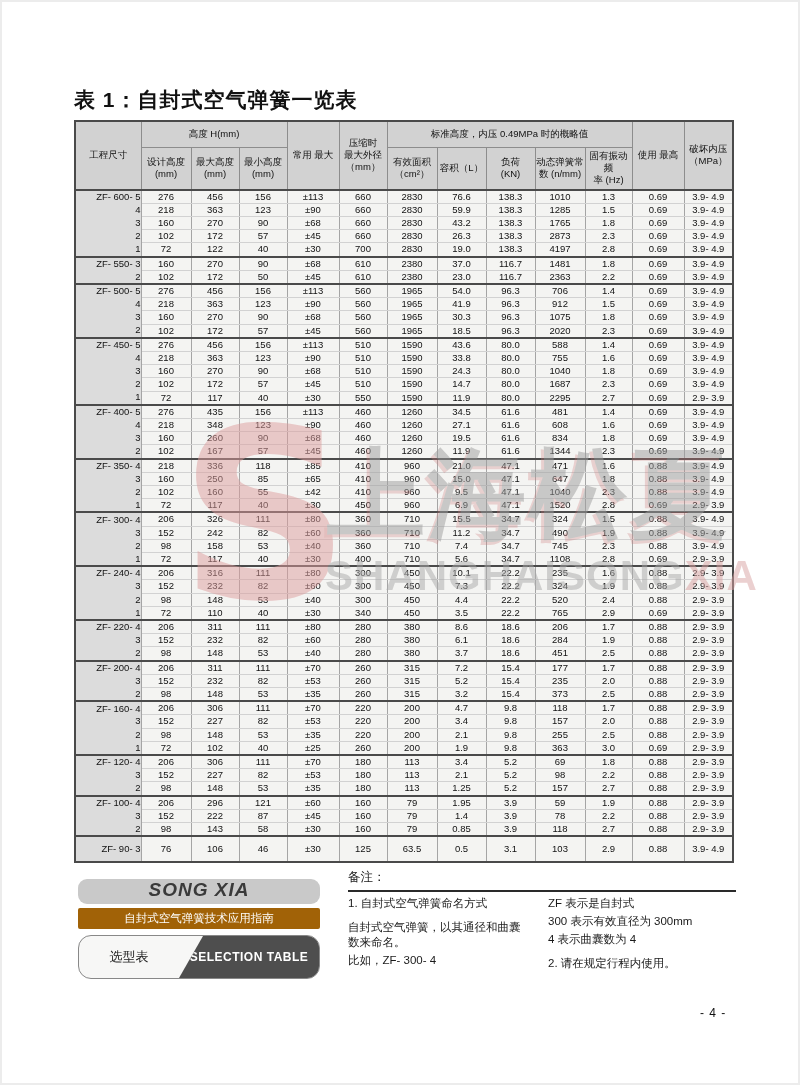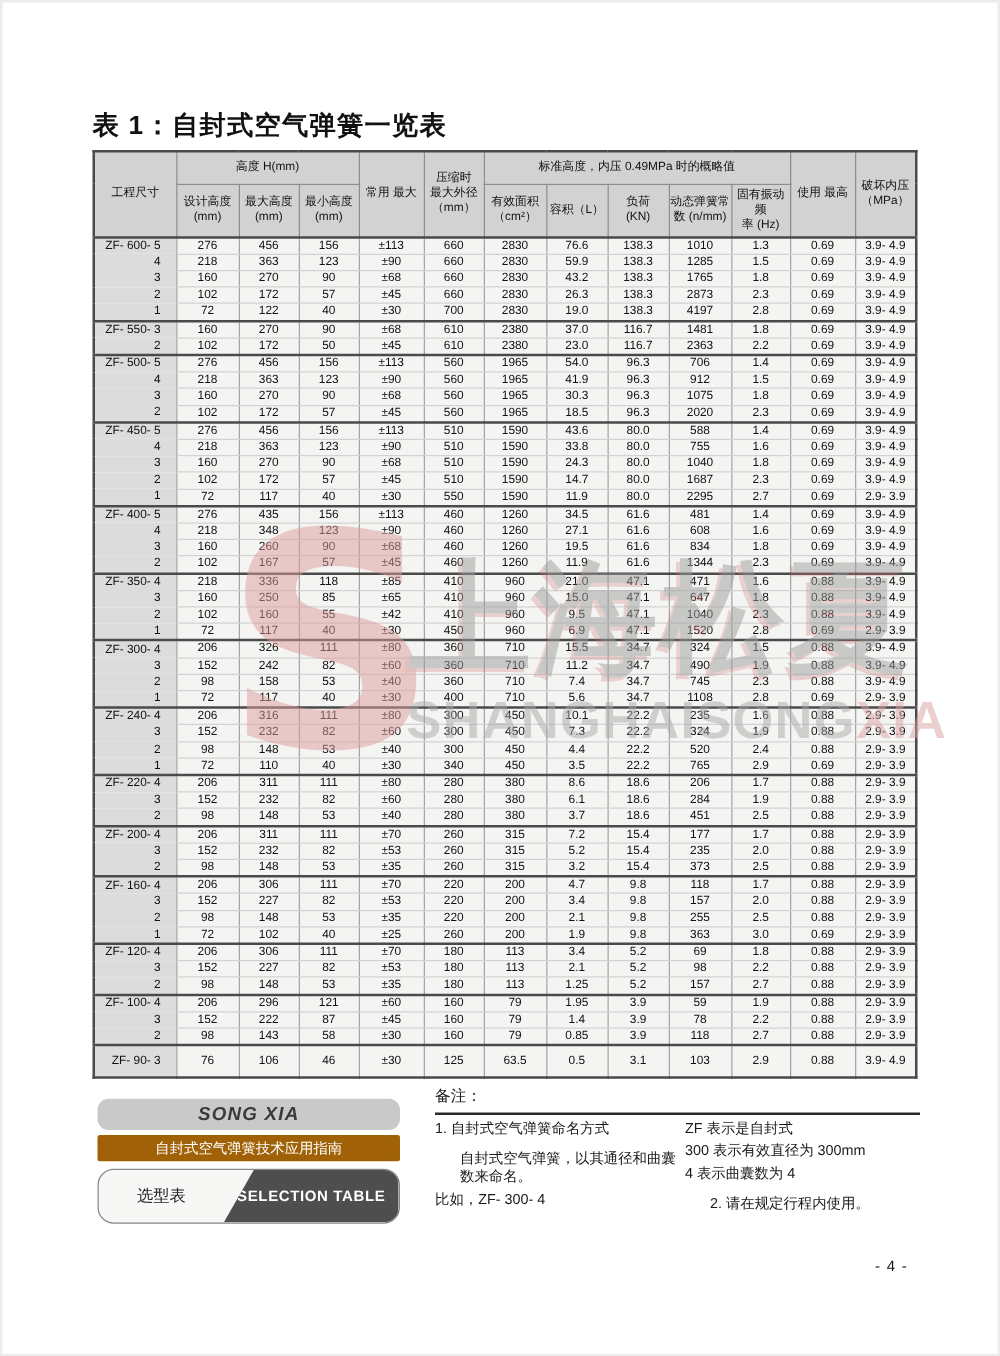--- a/index.html
+++ b/index.html
@@ -18,61 +18,61 @@
              text-align:center; vertical-align:middle; }
   thead tr:first-child th { height:26px; }
   thead tr:last-child th { height:32px; }
   thead { border-bottom:2px solid #4a4a4a; }
   tbody.grp { border-top:2px solid #4a4a4a; }
   tbody.grp td { background:#f4f4f2; font-size:9.5px; color:#111; text-align:center;
                  height:12.2px; line-height:12.2px; padding:0;
                  border-left:1px solid #a5a5a5; border-right:1px solid #a5a5a5;
                  border-bottom:1px solid #d2d2d2; vertical-align:middle; }
   tbody.grp tr:last-child td { border-bottom:none; }
-  tbody.grp td.c-model { background:#dcdcdc; text-align:right; padding-right:12px;
+  tbody.grp td.c-model { background:#dcdcdc; text-align:right; 
                          border-bottom:none; white-space:nowrap; }
   tbody.grp.tall td { height:24px; line-height:24px; }
 
   
   .watermark { position:absolute; left:105px; top:270px; width:560px; height:330px;
                opacity:.5; pointer-events:none; z-index:5; }
   .wm-s { position:absolute; left:0; top:18px; font-size:238px; line-height:215px;
           font-weight:bold; color:#dd9d9d; font-family:"DejaVu Sans",sans-serif; }
   .wm-cn { position:absolute; left:148px; top:40px; font-size:98px; font-weight:bold;
            color:#9e9e9e; letter-spacing:3px; white-space:nowrap;
            text-shadow:-3px 3px 0 rgba(205,125,125,.6); }
   .wm-en { position:absolute; left:146px; top:162px; font-size:42px; font-weight:800;
            color:#a9a9a9; white-space:nowrap; letter-spacing:1px; }
   .wm-en .accent { color:#d9a2a2; }
 
   
   .brand-box1 { position:absolute; left:76px; top:877px; width:242px; height:25px;
-                background:#c9c9c9; border-radius:9px; display:flex; align-items:center;
-                justify-content:center; font-size:15px; font-weight:bold; font-style:italic;
+                background:#c9c9c9; border-radius:9px; display:flex; align-items:flex-start;
+                justify-content:center; font-size:19px; font-weight:bold; font-style:italic;
                 color:#3a3a3a; letter-spacing:1px; }
   .brand-box2 { position:absolute; left:76px; top:906px; width:242px; height:21px;
                 background:#a16207; color:#fff; font-size:11.5px; display:flex;
                 align-items:center; justify-content:center; border-radius:2px; }
   .brand-pill { position:absolute; left:76px; top:933px; width:242px; height:44px;
                 border:1.5px solid #888; border-radius:13px; overflow:hidden;
                 display:flex; background:#f7f7f6; }
   .pill-left { width:100px; display:flex; align-items:center; justify-content:center;
                font-size:13px; color:#222; }
   .pill-right { flex:1; background:#4e4e4e; color:#fff; font-weight:bold; font-size:12px;
                 display:flex; align-items:center; justify-content:center;
                 clip-path:polygon(24px 0, 100% 0, 100% 100%, 0 100%); letter-spacing:.5px; }
 
   
   .notes { position:absolute; left:346px; top:867px; width:388px; color:#1a1a1a; }
   .notes-title { font-size:12.5px; margin-bottom:4px; }
   .notes-rule { border:none; border-top:2px solid #2a2a2a; margin:0 0 4px 0; }
   .notes-cols { display:flex; }
   .notes-left { width:200px; font-size:11.5px; line-height:15px; }
   .notes-right { flex:1; font-size:11.5px; line-height:15px; }
-  .n-gap { margin-top:9px;margin-left:20px; }
+  .n-gap { margin-top:9px; }
   .n-gap-sm { margin-top:3px; }
   .pre { white-space:pre-line; }
 
   .page-num { position:absolute; left:698px; top:1004px; font-size:12px; color:#111;
               letter-spacing:1px; }
 </style>
 </head>
 <body>
 
 <div class="page">

